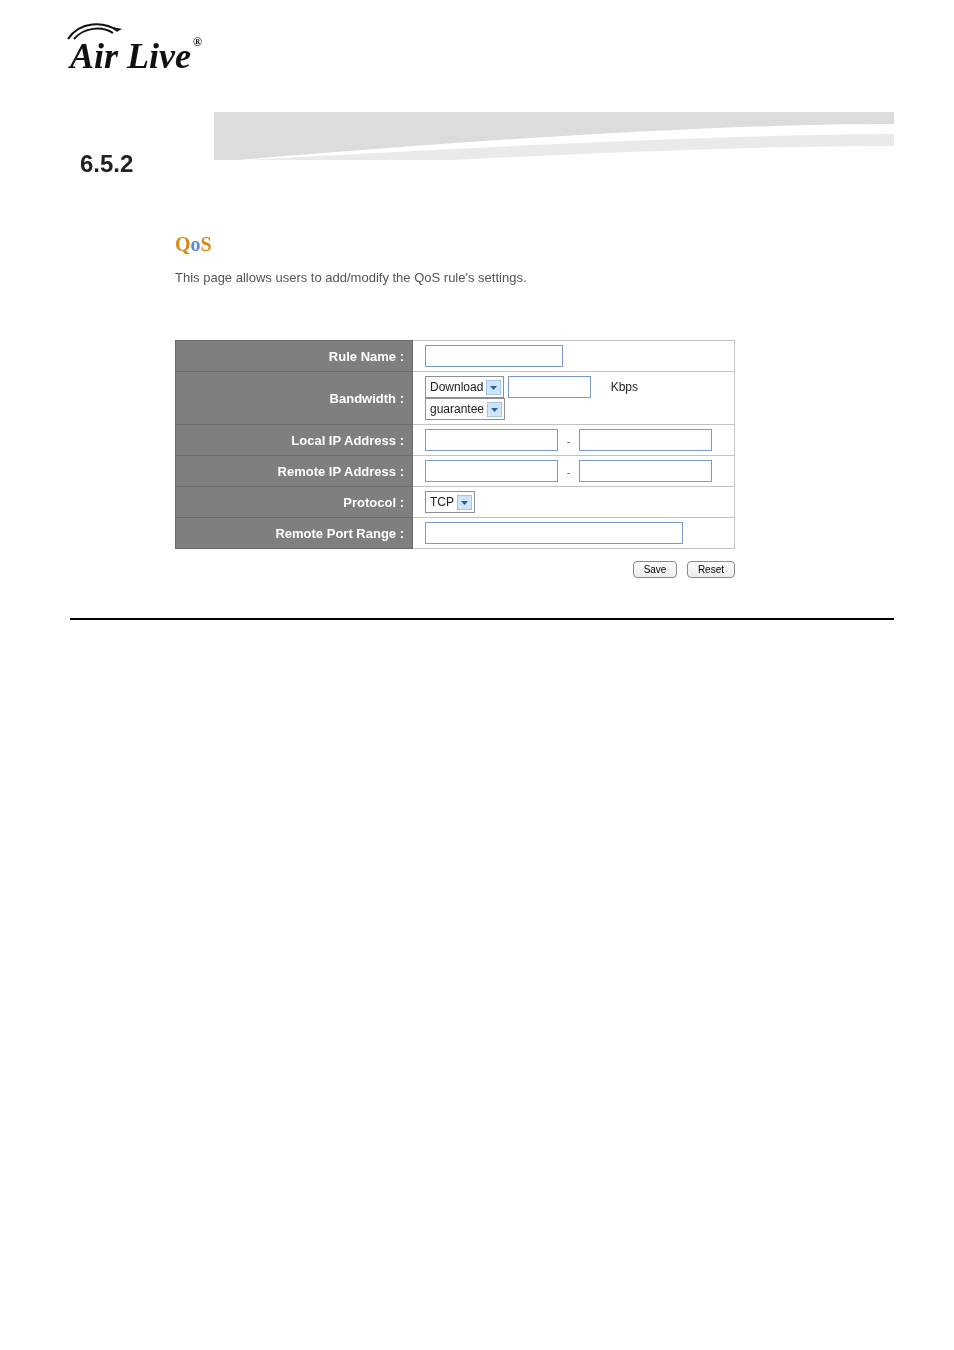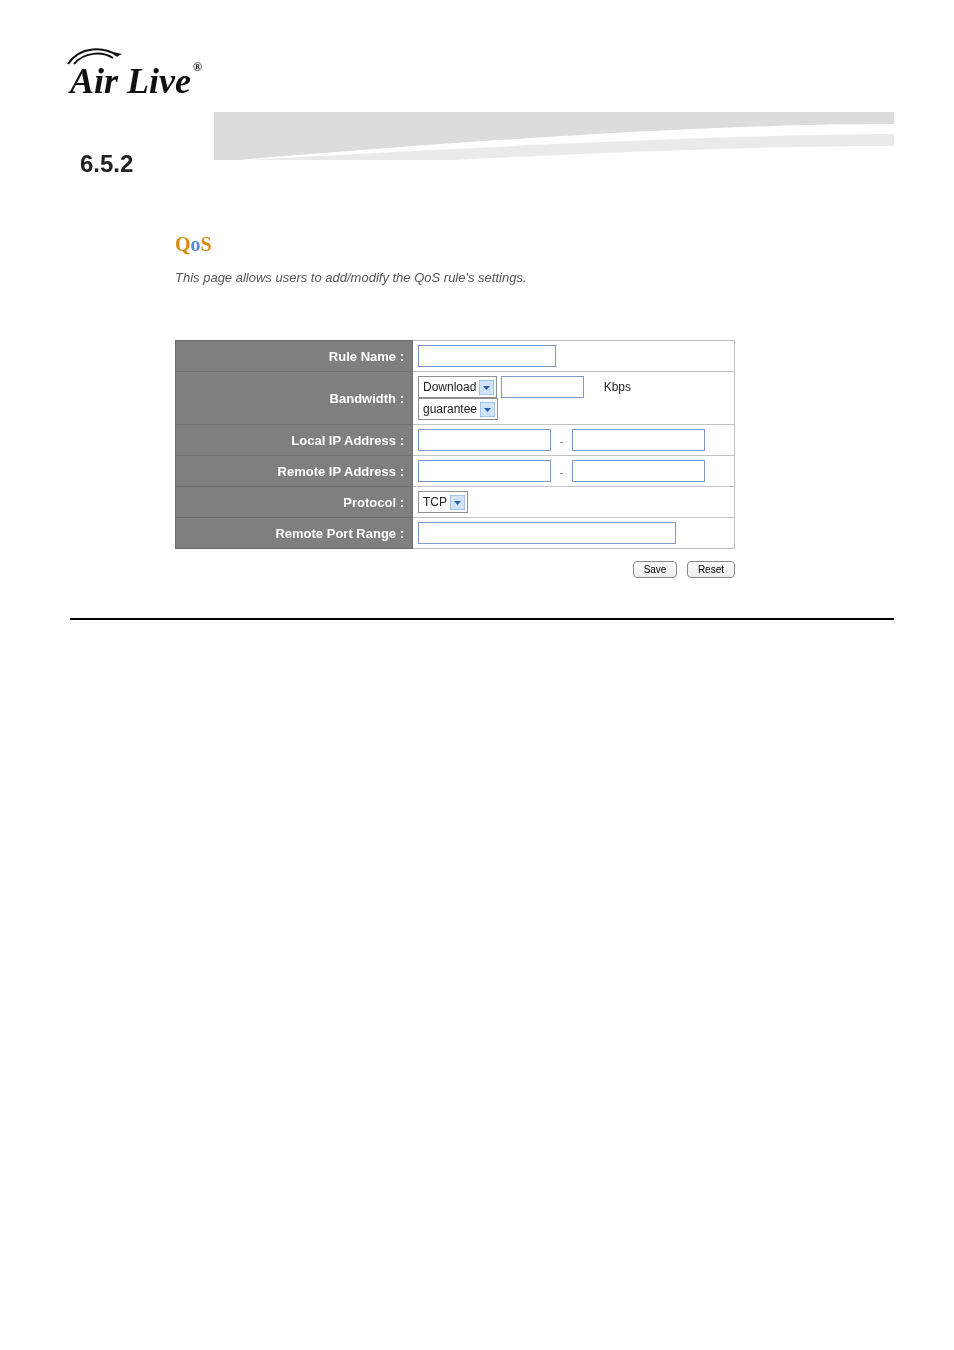--- a/index.html
+++ b/index.html
@@ -22,21 +22,20 @@
     position: relative;
   }
   .logo {
     font-family: "Times New Roman", serif;
     font-weight: bold;
     font-style: italic;
     font-size: 36px;
     color: #111;
     position: relative;
     display: inline-block;
-    margin-top: 25px;
   }
   .logo .arc {
     position: absolute;
     left: -4px;
     top: -18px;
   }
   .logo .reg {
     font-size: 12px;
     vertical-align: top;
     margin-left: 2px;
@@ -67,21 +66,20 @@
     font-size: 20px;
     color: #d98a12;
   }
   .qos-title .o {
     color: #5a8ad1;
   }
   .qos-desc {
     font-size: 13px;
     margin-top: 14px;
     color: #555;
-    font-style: italic;
   }
   .form-wrap {
     margin-top: 55px;
   }
   .form-table {
     border-collapse: collapse;
     width: 560px;
     border-radius: 20px;
   }
   .form-table td.label-cell {
@@ -91,21 +89,21 @@
     font-family: Arial, sans-serif;
     font-size: 13px;
     text-align: right;
     padding: 7px 8px;
     width: 220px;
     border: 1px solid #6b6b6b;
   }
   .form-table td.value-cell {
     background: #fff;
     border: 1px solid #c2c2c2;
-    padding: 4px 5px;
+    padding: 4px 12px;
     font-size: 13px;
     vertical-align: middle;
   }
   .input-text {
     border: 1px solid #7a9bc9;
     background: #fff;
     height: 20px;
     font-size: 12px;
     padding: 0 3px;
   }

